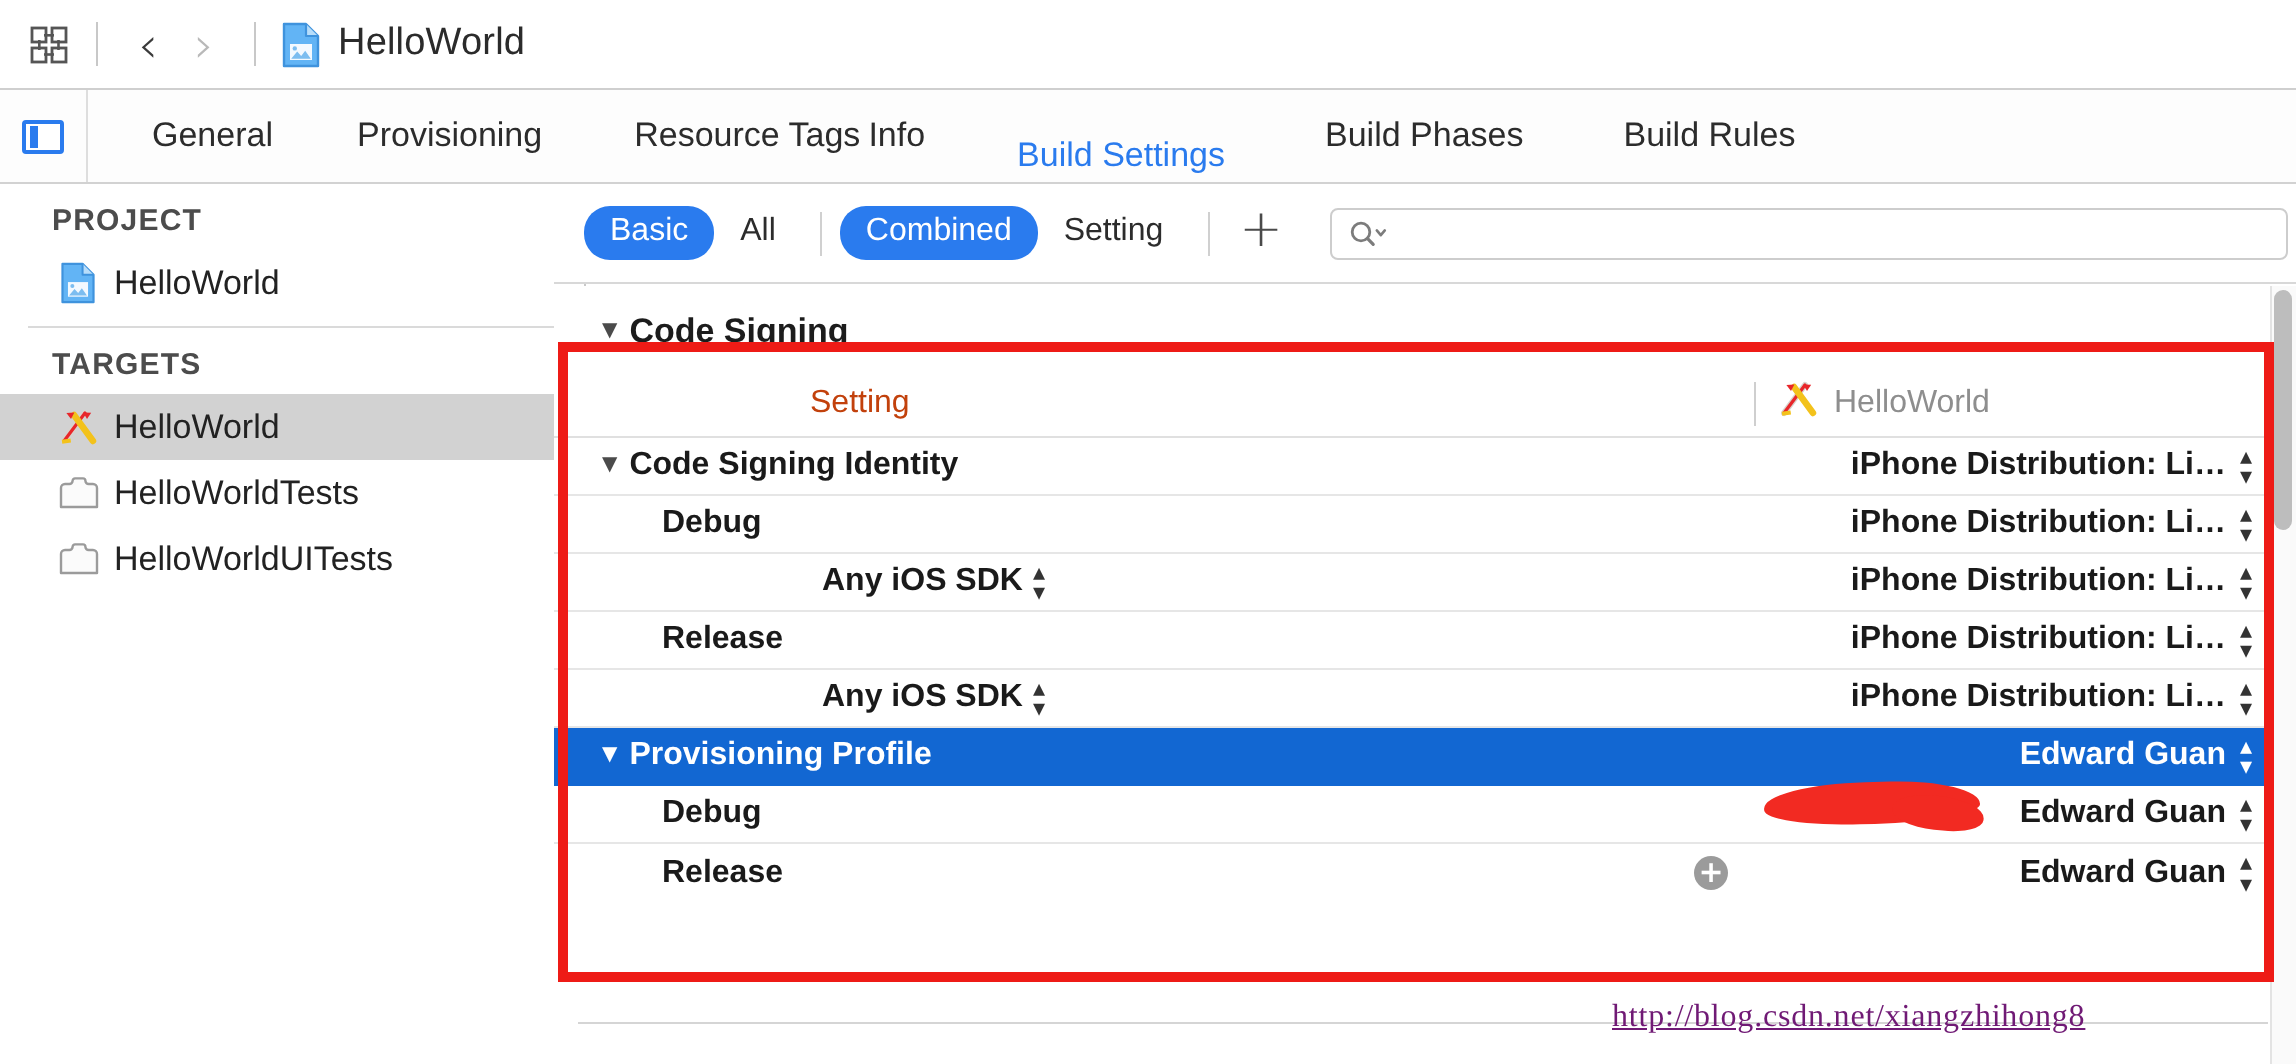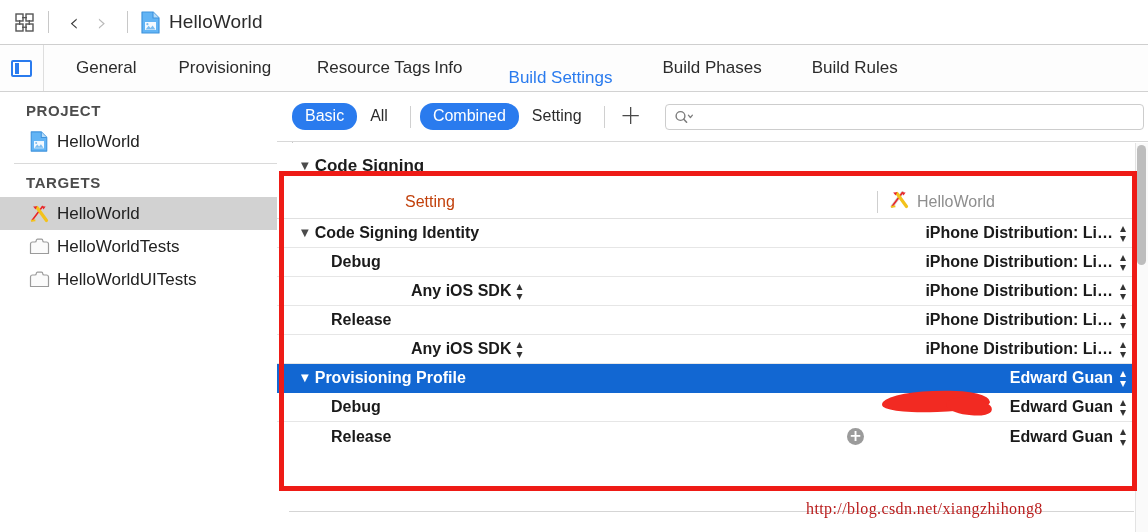--- a/index.html
+++ b/index.html
@@ -249,22 +249,23 @@
   .vthumb {
     position: absolute; right: 2px; top: 2px;
     width: 9px; height: 120px;
     background: #bdbdbd; border-radius: 5px;
   }
 
   
   .watermark {
     position: absolute; left: 806px; top: 500px;
     font-family: "Liberation Serif", serif;
-    font-size: 16px; color: #b91c1c;
+    font-size: 16px; color: #701a75;
     letter-spacing: 0.4px; white-space: nowrap;
+    text-decoration: underline;
     pointer-events: none;
   }
 </style>
 </head>
 <body>
 
 <div class="app">
 
   <div class="toolbar">
     <div class="tb-grid">

